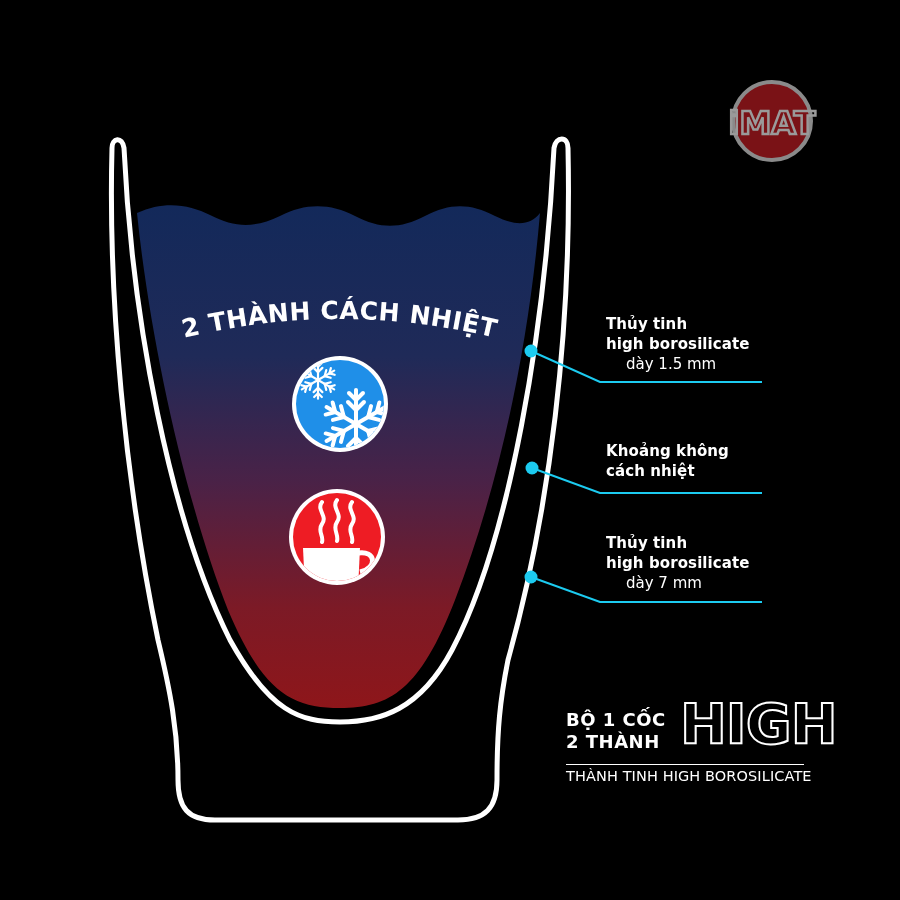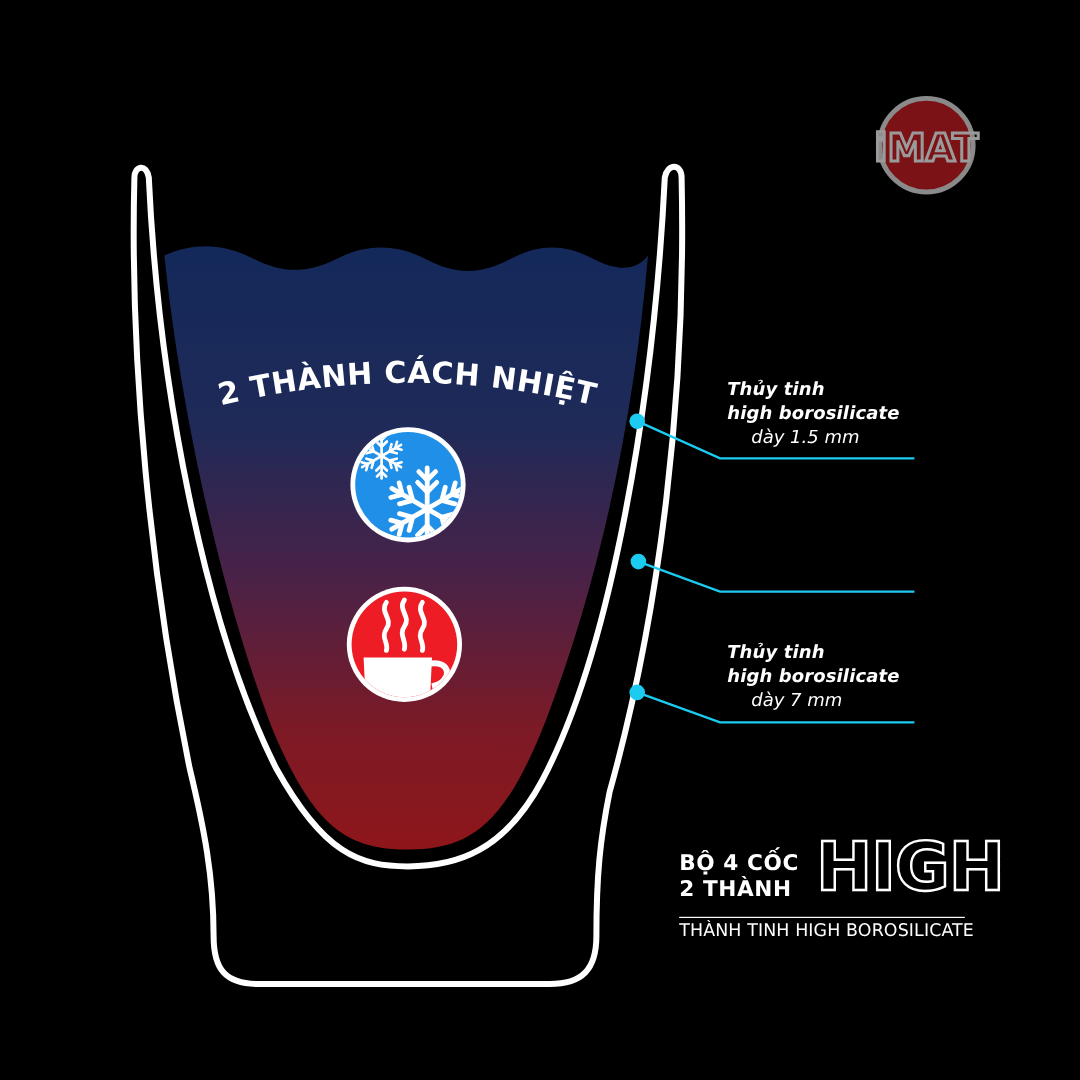--- a/index.html
+++ b/index.html
@@ -1,19 +1,19 @@
 <!DOCTYPE html>
 <html><head>
 <meta charset="utf-8">
 <style>
   html, body { margin:0; padding:0; background:#000; }
   body { width:900px; height:900px; position:relative; overflow:hidden; font-family:"Liberation Sans", sans-serif; color:#fff; }
   .stage { position:absolute; left:0; top:0; width:900px; height:900px; }
   svg.art { position:absolute; left:0; top:0; width:900px; height:900px; }
-  .callout { position:absolute; left:606px; color:#fff; line-height:20px;font-style:italic; }
+  .callout { position:absolute; left:606px; color:#fff; line-height:20px; }
   .callout .b { font-family:"DejaVu Sans", sans-serif; font-weight:bold; font-size:15px; letter-spacing:0.1px; }
   .callout .n { font-family:"DejaVu Sans", sans-serif; font-size:15px;margin-left:20px; }
   .brand { position:absolute; left:566px; top:700px; width:240px; }
   .brand .small { position:absolute; left:0; top:9px; font-family:"DejaVu Sans", sans-serif; font-weight:bold; font-size:18px; line-height:22px; letter-spacing:0.5px; }
   .brand .big { position:absolute; left:114px; top:-6px; font-family:"DejaVu Sans", sans-serif; font-weight:bold; font-size:56px; letter-spacing:-1px; color:transparent; -webkit-text-stroke:2px #fff; line-height:60px; }
   .brand .rule { position:absolute; left:0; top:64px; width:238px; height:1px; background:#fff; }
   .brand .sub { position:absolute; left:0; top:68px; font-family:"DejaVu Sans", sans-serif; font-size:14.5px; letter-spacing:0.1px; white-space:nowrap; }
 </style>
 </head>
 <body>
@@ -125,29 +125,33 @@
       <circle cx="772" cy="121" r="39" fill="#7a1216" stroke="#8a8a8a" stroke-width="4"></circle>
       <text x="772" y="134" text-anchor="middle" font-family="DejaVu Sans, sans-serif" font-size="32" font-weight="bold" fill="none" stroke="#9a9a9a" stroke-width="2.5">iMAT</text>
     </g>
   </svg>
 
   <div class="callout" style="top:314px;">
     <div class="b">Thủy tinh</div>
     <div class="b">high borosilicate</div>
     <div class="n">dày 1.5 mm</div>
   </div>
+  <div class="callout" style="top:441px;">
+    <div class="b">Khoảng không</div>
+    <div class="b">cách nhiệt</div>
+  </div>
   <div class="callout" style="top:533px;">
     <div class="b">Thủy tinh</div>
     <div class="b">high borosilicate</div>
     <div class="n">dày 7 mm</div>
   </div>
 
   <div class="brand">
     <div class="small">
-      <div>BỘ 4 CỐC</div>
+      <div>BỘ 1 CỐC</div>
       <div>2 THÀNH</div>
     </div>
     <div class="big">HIGH</div>
     <div class="rule"></div>
     <div class="sub">THÀNH TINH HIGH BOROSILICATE</div>
   </div>
 
 </div>
 
 </body></html>

